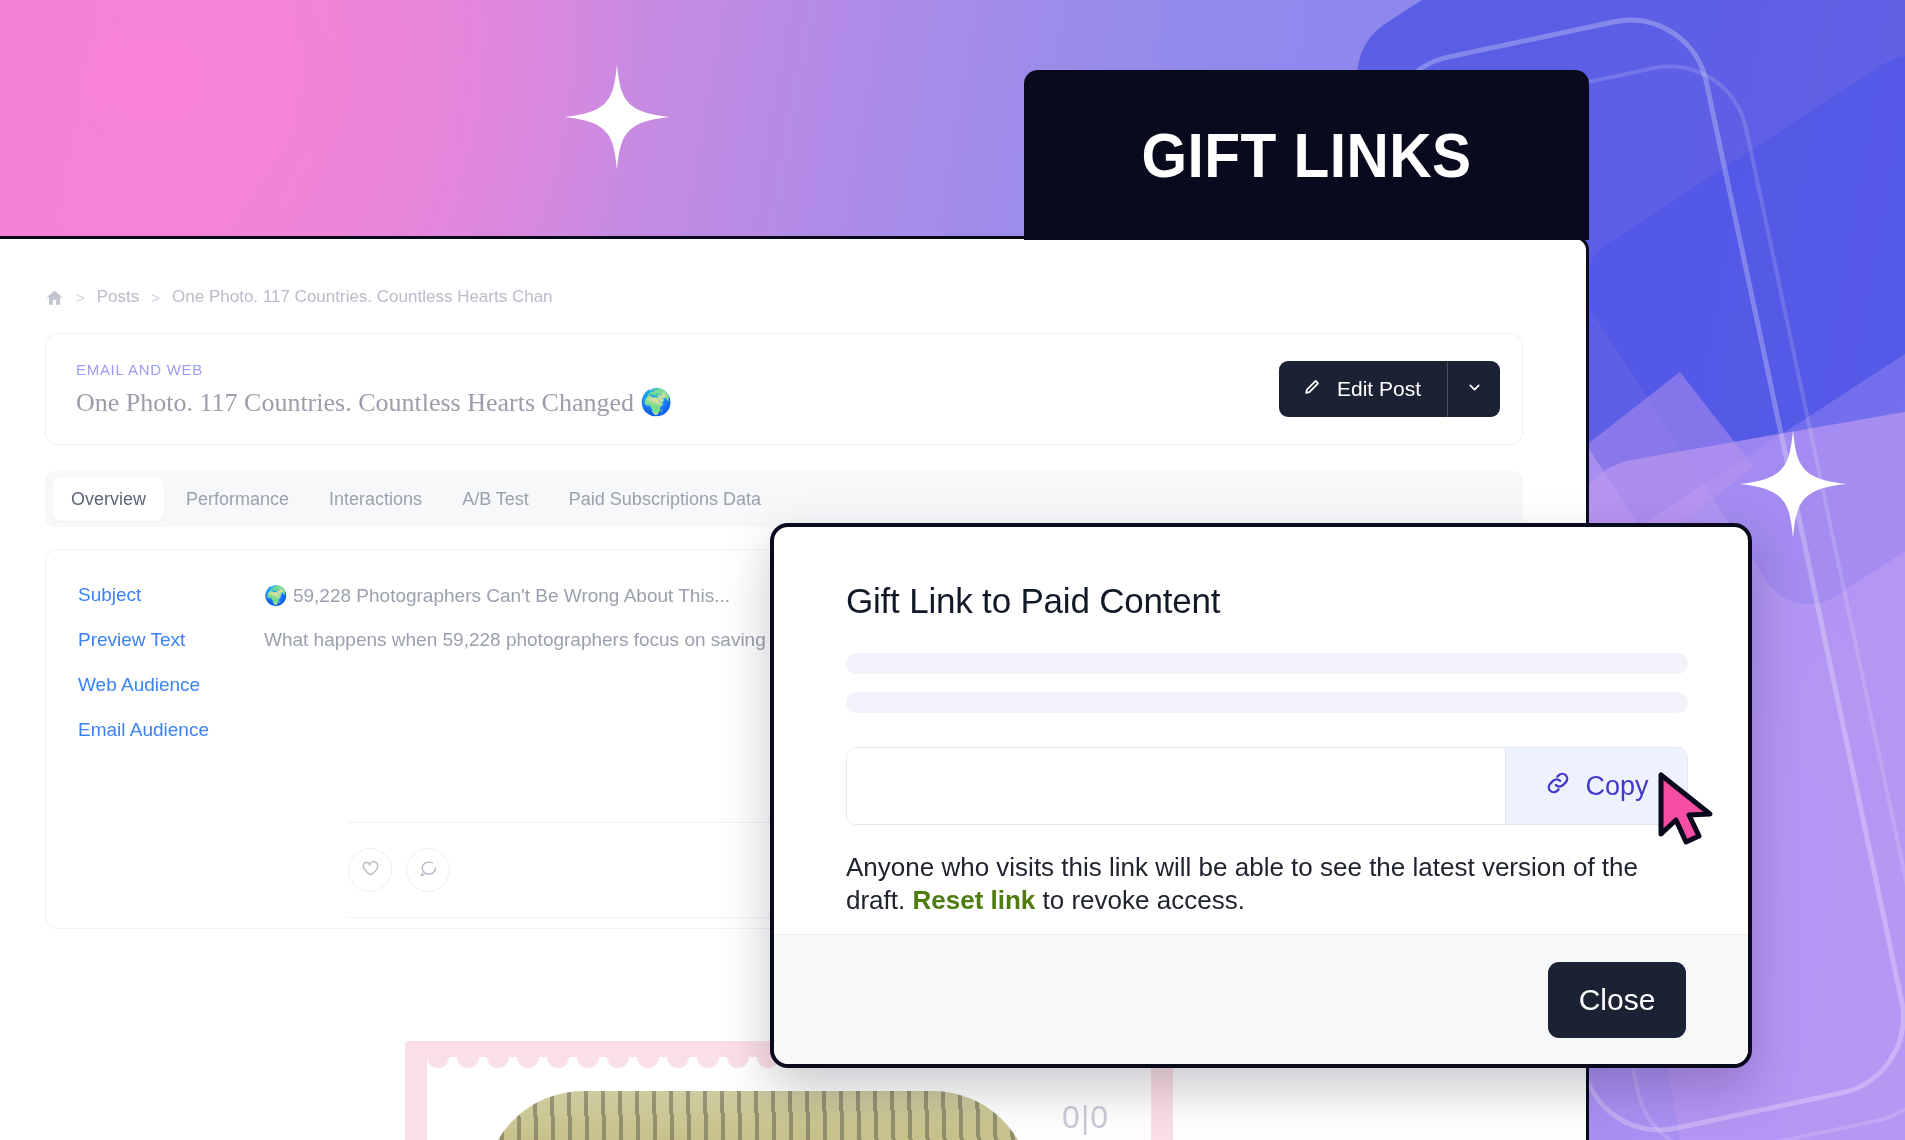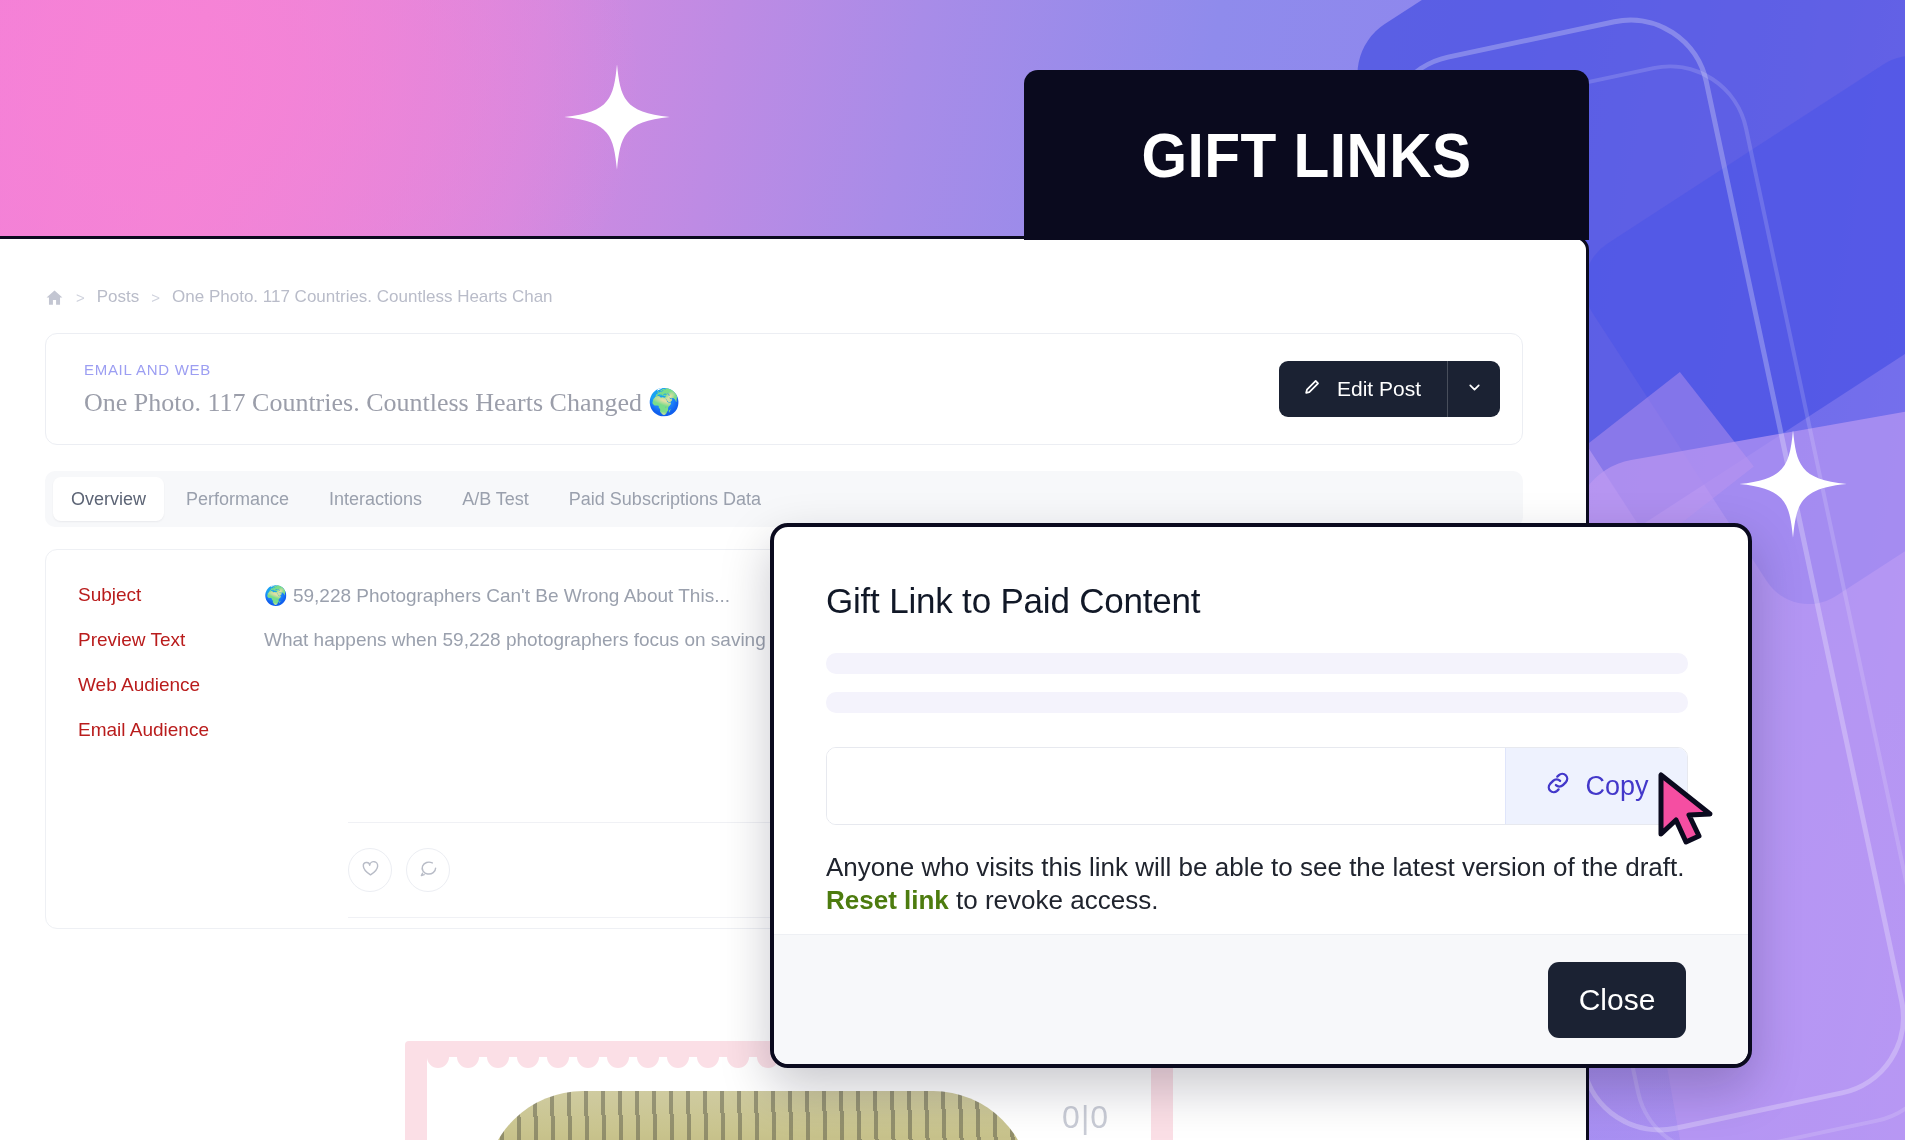--- a/index.html
+++ b/index.html
@@ -141,21 +141,21 @@
   
   #post-header-card {
     margin-top: 18px;
     margin-left: 12px;
     width: 1478px;
     height: 112px;
     border: 1px solid #eceef3;
     border-radius: 12px;
     background: #fff;
     display: flex; align-items: center; justify-content: space-between;
-    padding: 0 22px 0 38px;
+    padding: 0 22px 0 30px;
   }
   #post-eyebrow {
     color: #9c9ef2;
     font-size: 15px;
     letter-spacing: .7px;
   }
   #post-title {
     margin-top: 9px;
     color: #9b9eaa;
     font-size: 26px;
@@ -219,21 +219,21 @@
     border-top: 1px solid #eef0f4;
     border-radius: 12px;
     background: #fff;
     padding: 34px 0 0 32px;
   }
   .detail-row {
     display: flex; align-items: flex-start;
     height: 45px;
     font-size: 19px;
   }
-  .detail-label { width: 186px; color: #b91c1c; }
+  .detail-label { width: 186px; color: #3b82f6; }
   .detail-value { color: #9aa0ad; white-space: nowrap; }
 
   #engagement-strip {
     margin-top: 58px;
     margin-left: 270px;
     width: 1180px;
     border-top: 1px solid #f0f1f5;
     border-bottom: 1px solid #f0f1f5;
     height: 96px;
     display: flex; align-items: center;
@@ -292,21 +292,21 @@
     position: absolute;
     left: 770px; top: 523px;
     width: 982px; height: 545px;
     background: #ffffff;
     border: 4px solid #0a0a1e;
     border-radius: 18px;
     z-index: 20;
     overflow: hidden;
     box-shadow: 0 20px 50px rgba(10,10,30,.22);
   }
-  #modal-body { padding: 54px 60px 0 52px; }
+  #modal-body { padding: 54px 60px 0 72px; }
   #modal-title {
     font-size: 35px;
     font-weight: 400;
     color: #111827;
     letter-spacing: -.2px;
   }
   .skeleton-bar {
     margin-top: 18px;
     height: 21px;
     border-radius: 10px;

